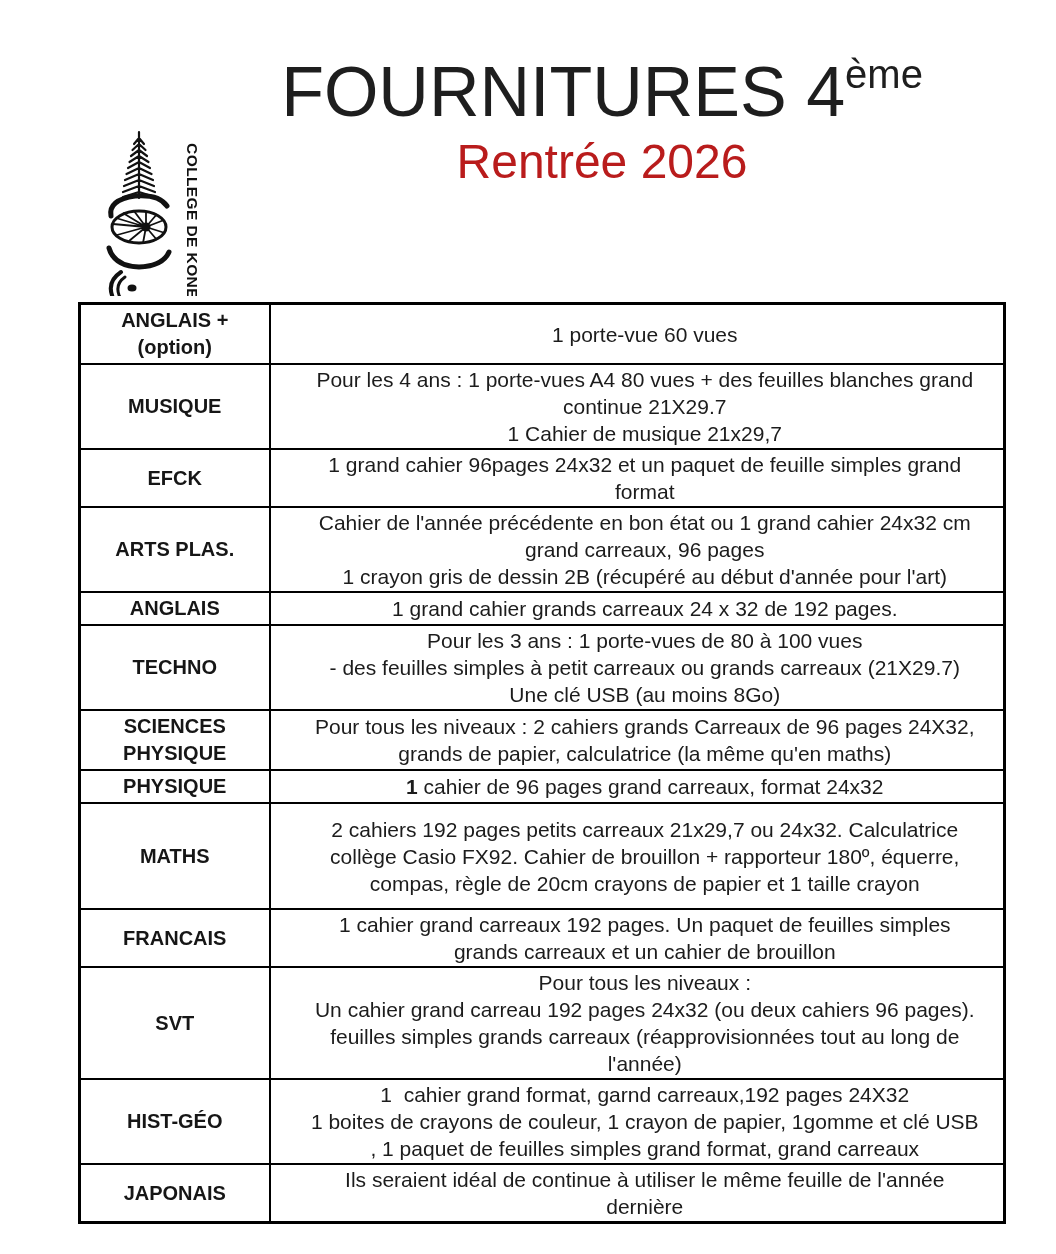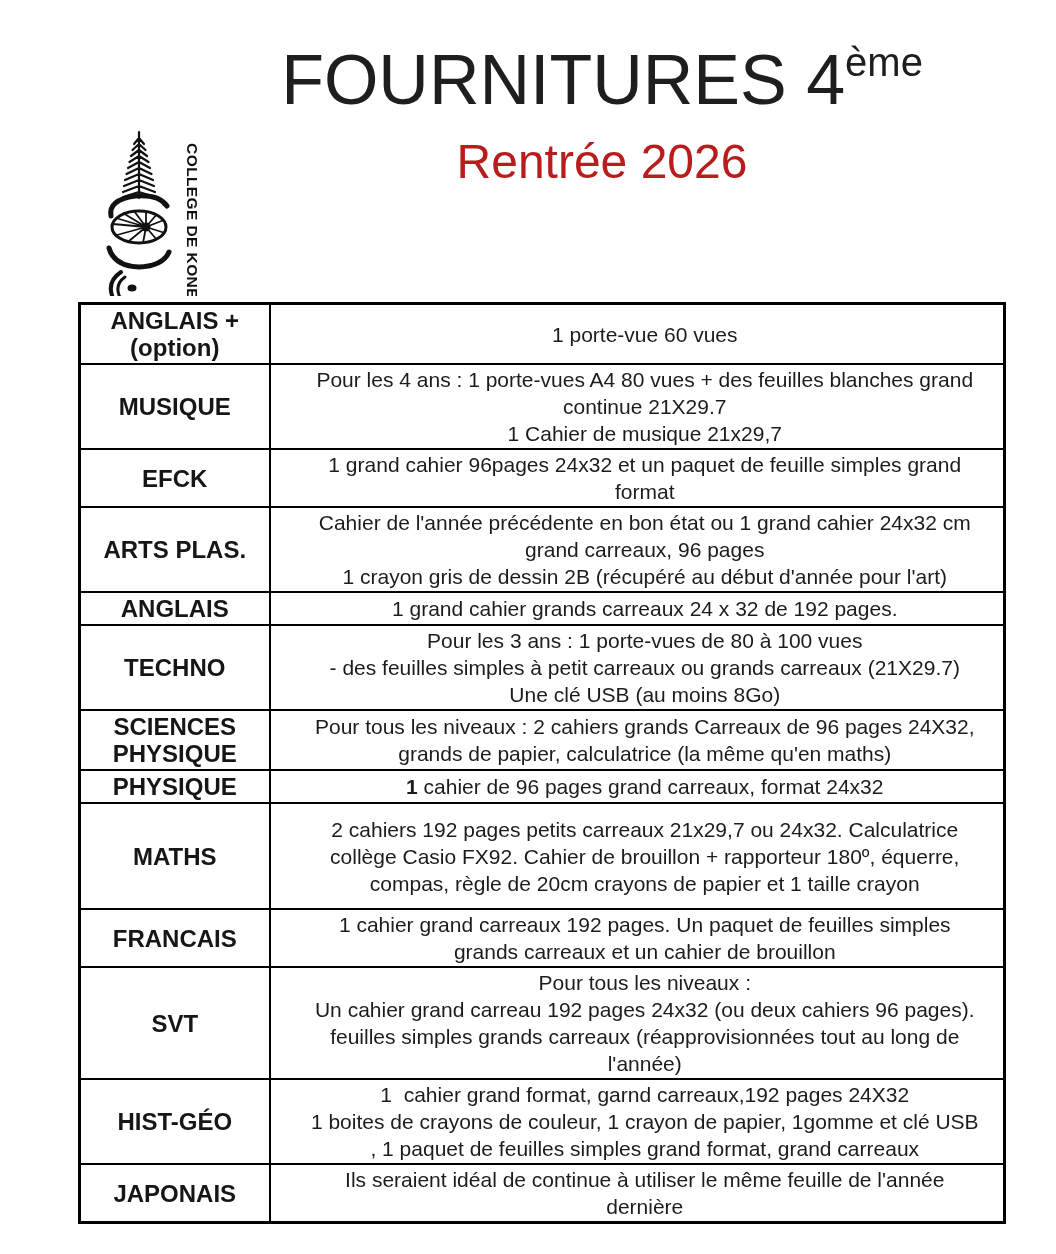--- a/index.html
+++ b/index.html
@@ -7,21 +7,21 @@
   body {
     position: relative;
     font-family: "Liberation Sans", sans-serif;
     color: #1b1b1b;
     overflow: hidden;
   }
 
   
   .header { position: absolute; left: 0; top: 0; width: 1056px; text-align: center; }
   .main-title {
-    position: absolute; left: 148px; top: 44px; width: 908px;
+    position: absolute; left: 148px; top: 56px; width: 908px;
     font-size: 70px; font-weight: 400; line-height: 1.05;
     letter-spacing: 0px; white-space: nowrap; text-align: center;
     color: #1e1e1e;
   }
   .main-title sup {
     font-size: 40px; font-weight: 400;
     position: relative; top: -4px; vertical-align: super;
   }
   .subtitle {
     position: absolute; left: 148px; top: 134px; width: 908px;
@@ -42,21 +42,21 @@
     border: 3px solid #000;
   }
   table.supplies col.c-subject { width: 190px; }
   table.supplies td {
     border: 2px solid #000;
     vertical-align: middle;
   }
   td.subject {
     text-align: center;
     font-weight: 700;
-    font-size: 24px;
+    font-size: 20px;
     line-height: 27px;
     white-space: pre-line;
     padding: 2px 4px;
     color: #161616;
   }
   td.content {
     padding: 1px 4px 1px 20px;
     font-size: 21px;
     line-height: 27px;
     color: #1c1c1c;

